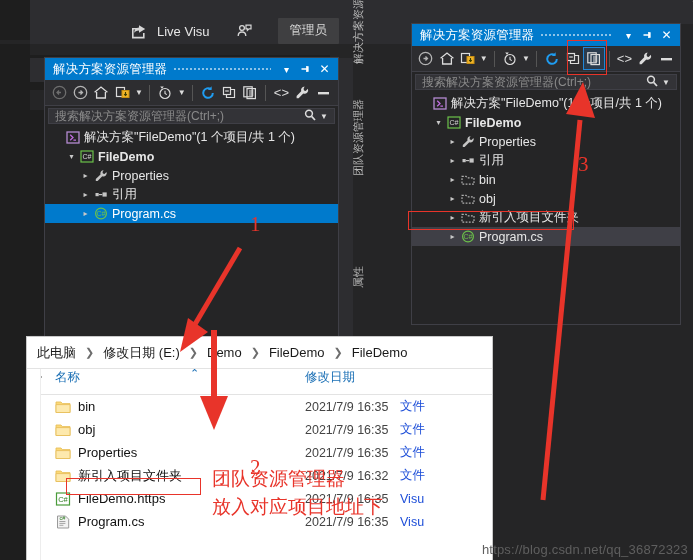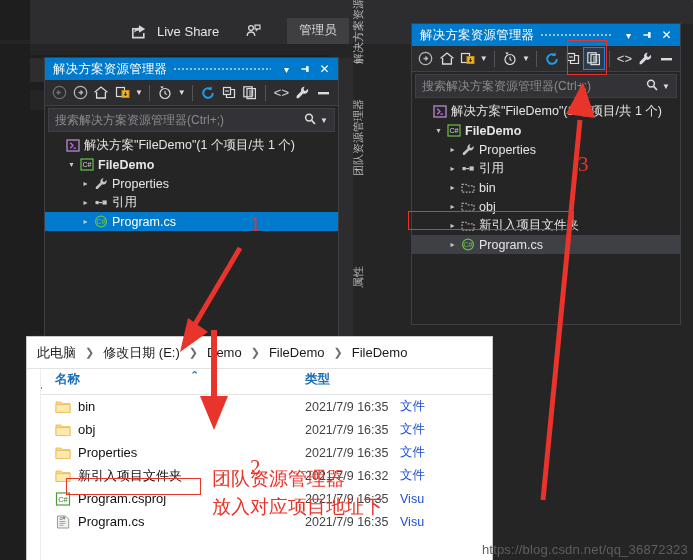--- a/index.html
+++ b/index.html
@@ -56,21 +56,21 @@
 
   .sln-toolbar {
     height:26px; background:#2d2d30; display:flex; align-items:center;
     padding:0 4px; gap:1px; border-bottom:1px solid #3f3f46;
   }
   .tb-btn { width:21px; height:21px; display:flex; align-items:center; justify-content:center; }
   .tb-sep { width:1px; height:16px; background:#555; margin:0 4px; }
   .tb-caret { width:11px; height:21px; display:flex; align-items:center; justify-content:center; }
 
   .sln-search {
-    height:24px; background:#333337; border:1px solid #3f3f46;
+    height:16px; background:#333337; border:1px solid #3f3f46;
     margin:2px 3px 1px; display:flex; align-items:center; padding:0 3px 0 6px;
     color:#8a8a8a; font-size:12px;
   }
   .sln-search-text{ flex:1 1 auto; white-space:nowrap; overflow:hidden; }
 
   .sln-tree { background:#252526; padding-top:3px; }
   .tree-row {
     height:19px; display:flex; align-items:center;
     color:#e6e6e6; font-size:12.5px; white-space:nowrap; position:relative;
   }
@@ -85,22 +85,22 @@
   .fe-win {
     position:absolute; left:26px; top:336px; width:467px; height:288px;
     background:#ffffff; border:1px solid #c9c9c9;
     font-family: "Liberation Sans", "DejaVu Sans", sans-serif;
   }
   .fe-crumbbar { height:32px; border-bottom:1px solid #e3e3e3; display:flex; align-items:center; padding-left:8px; }
   .fe-crumbs { display:flex; align-items:center; color:#1a1a1a; font-size:13px; }
   .fe-crumb { padding:0 2px; }
   .fe-sep { color:#6d6d6d; padding:0 7px; font-size:11px; }
   .fe-colhdr {
-    height:26px; display:flex; align-items:center; padding-bottom:4px;
-    color:#1a6fb5; font-size:12.5px; border-bottom:1px solid #e3e3e3;font-weight:bold;
+    height:26px; display:flex; align-items:flex-start; padding-bottom:4px;
+    color:#1a6fb5; font-size:12.5px; border-bottom:1px solid #e3e3e3;
   }
   .fe-left-gutter { width:28px; flex:0 0 auto; position:relative; }
   .chev-up { position:absolute; left:8px; top:4px; color:#333; font-size:11px; }
   .c-name { width:250px; flex:0 0 auto; position:relative; }
   .c-name .sortmark{ position:absolute; left:135px; top:-2px; color:#1a6fb5; font-size:11px;}
   .c-date { width:95px; flex:0 0 auto; }
   .c-type { flex:1 1 auto; }
   .fe-rows { }
   .fe-row { height:23px; display:flex; align-items:center; font-size:13px; color:#111; }
   .fe-row .c-name { display:flex; align-items:center; gap:7px; position:relative; }
@@ -142,21 +142,21 @@
   
 </div>
 
 <div class="topbar-row">
   <span class="ls-icon">
     <svg width="17" height="15" viewBox="0 0 17 15">
       <path d="M2 4h5v1.6H3.6v7.2h9.4V9h1.6v5.4H2z" fill="#d6d6d6"></path>
       <path d="M9 1.2 15.2 5 9 8.8V6.4C6.4 6.4 5 7.4 4.2 9 4.2 5.6 5.8 3.8 9 3.6z" fill="#d6d6d6"></path>
     </svg>
   </span>
-  <span>Live Share</span>
+  <span>Live Visu</span>
   <span class="feedback-ic">
     <svg width="16" height="16" viewBox="0 0 16 16">
       <circle cx="6" cy="5" r="2.4" fill="none" stroke="#d6d6d6" stroke-width="1.3"></circle>
       <path d="M2.2 13c0-2.4 1.7-4 3.8-4s3.8 1.6 3.8 4" fill="none" stroke="#d6d6d6" stroke-width="1.3"></path>
       <path d="M10 2.2h5v3.6h-2l-1.6 1.6V5.8H10z" fill="none" stroke="#d6d6d6" stroke-width="1.2"></path>
     </svg>
   </span>
   <span class="admin-chip">管理员</span>
 </div>
 
@@ -506,21 +506,21 @@
       </div>
   </div>
   <div class="fe-colhdr">
     <span class="fe-left-gutter">
       <span class="chev-up">⌃</span>
     </span>
     <span class="c-name">
       <span>名称</span>
       <span class="sortmark">⌃</span>
     </span>
-    <span class="c-type">类型</span>
+    <span class="c-date">修改日期</span>
   </div>
   <div class="fe-rows" id="felist">
       <div class="fe-row">
         <span class="fe-left-gutter"></span>
         <span class="c-name">
           <span style="display: flex;">
             <svg width="16" height="14" viewBox="0 0 16 14">
               <path d="M1 2h5l1.3 1.6H15V12.5H1z" fill="#fcd977" stroke="#e8bf5c" stroke-width=".9"></path>
               <path d="M1 4.6h14V12.5H1z" fill="#fde9ad" stroke="#e8bf5c" stroke-width=".9"></path>
             </svg>
@@ -574,21 +574,21 @@
       </div>
       <div class="fe-row">
         <span class="fe-left-gutter"></span>
         <span class="c-name">
           <span style="display: flex;">
             <svg width="16" height="14" viewBox="0 0 16 14">
               <rect x="1.5" y="1" width="13" height="12" fill="#fff" stroke="#4a9c3a" stroke-width="1.2"></rect>
               <text x="8" y="9.8" font-size="7.5" fill="#2d7a20" text-anchor="middle" font-family="Liberation Sans">C#</text>
             </svg>
           </span>
-          <span>Program.csproj</span>
+          <span>FileDemo.https</span>
         </span>
         <span class="c-date">2021/7/9 16:35</span>
         <span class="c-type">Visu</span>
       </div>
       <div class="fe-row">
         <span class="fe-left-gutter"></span>
         <span class="c-name">
           <span style="display: flex;">
             <svg width="16" height="14" viewBox="0 0 16 14">
               <path d="M2.5 1h8l3.2 3.2V13H2.5z" fill="#f2f2f2" stroke="#9a9a9a" stroke-width="1"></path>

